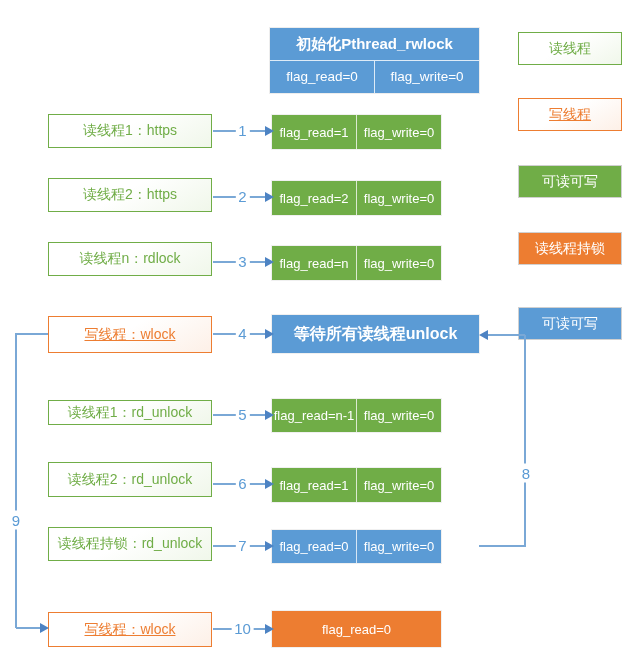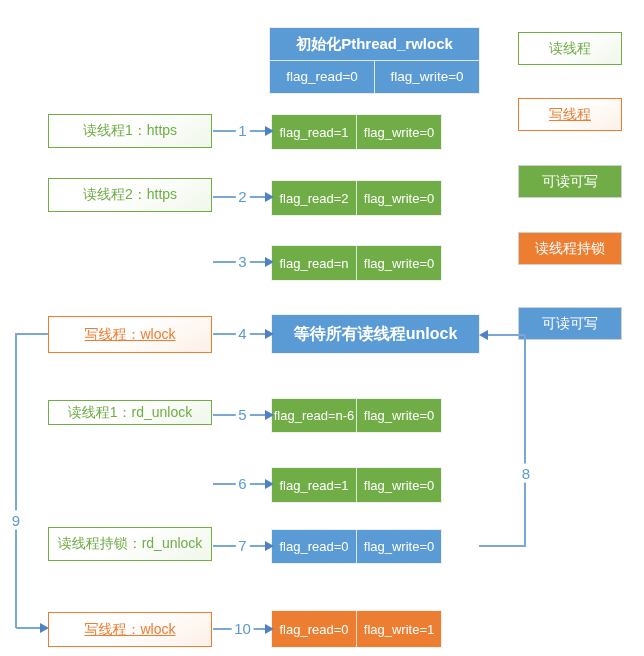--- a/index.html
+++ b/index.html
@@ -66,55 +66,56 @@
   </div>
 
   <div class="legend-box outline-green" style="top:11px">读线程</div>
   <div class="legend-box outline-orange" style="top:77px">写线程</div>
   <div class="legend-box fill-green" style="top:144px">可读可写</div>
   <div class="legend-box fill-orange" style="top:211px">读线程持锁</div>
   <div class="legend-box fill-blue" style="top:286px">可读可写</div>
 
   <div class="lbox outline-green" style="top:114px">读线程1：https</div>
   <div class="lbox outline-green" style="top:178px">读线程2：https</div>
+  <div class="lbox outline-green" style="top:242px">读线程n：rdlock</div>
   <div class="lbox outline-orange" style="top:316px;height:37px">写线程：wlock</div>
   <div class="lbox outline-green" style="top:400px;height:25px">读线程1：rd_unlock</div>
+  <div class="lbox outline-green" style="top:462px;height:35px">读线程2：rd_unlock</div>
   <div class="lbox outline-green" style="top:527px">读线程持锁：rd_unlock</div>
   <div class="lbox outline-orange" style="top:612px;height:35px">写线程：wlock</div>
 
   <div class="frow green" style="top:115px">
     <div class="cell">flag_read=1</div>
     <div class="cell">flag_write=0</div>
   </div>
   <div class="frow green" style="top:181px">
     <div class="cell">flag_read=2</div>
     <div class="cell">flag_write=0</div>
   </div>
   <div class="frow green" style="top:246px">
     <div class="cell">flag_read=n</div>
     <div class="cell">flag_write=0</div>
   </div>
 
   <div class="waitbox">等待所有读线程unlock</div>
 
   <div class="frow green" style="top:399px;height:33px">
-    <div class="cell">flag_read=n-6</div>
+    <div class="cell">flag_read=n-1</div>
     <div class="cell">flag_write=0</div>
   </div>
   <div class="frow green" style="top:468px">
     <div class="cell">flag_read=1</div>
     <div class="cell">flag_write=0</div>
   </div>
   <div class="frow blue" style="top:530px;height:33px">
     <div class="cell">flag_read=0</div>
     <div class="cell">flag_write=0</div>
   </div>
   <div class="frow orange" style="top:611px;height:36px">
     <div class="cell">flag_read=0</div>
-    <div class="cell">flag_write=1</div>
   </div>
 
   <div class="conn" style="top:130px">
     <span class="num">1</span>
     <span class="ah"></span>
   </div>
   <div class="conn" style="top:196px">
     <span class="num">2</span>
     <span class="ah"></span>
   </div>

